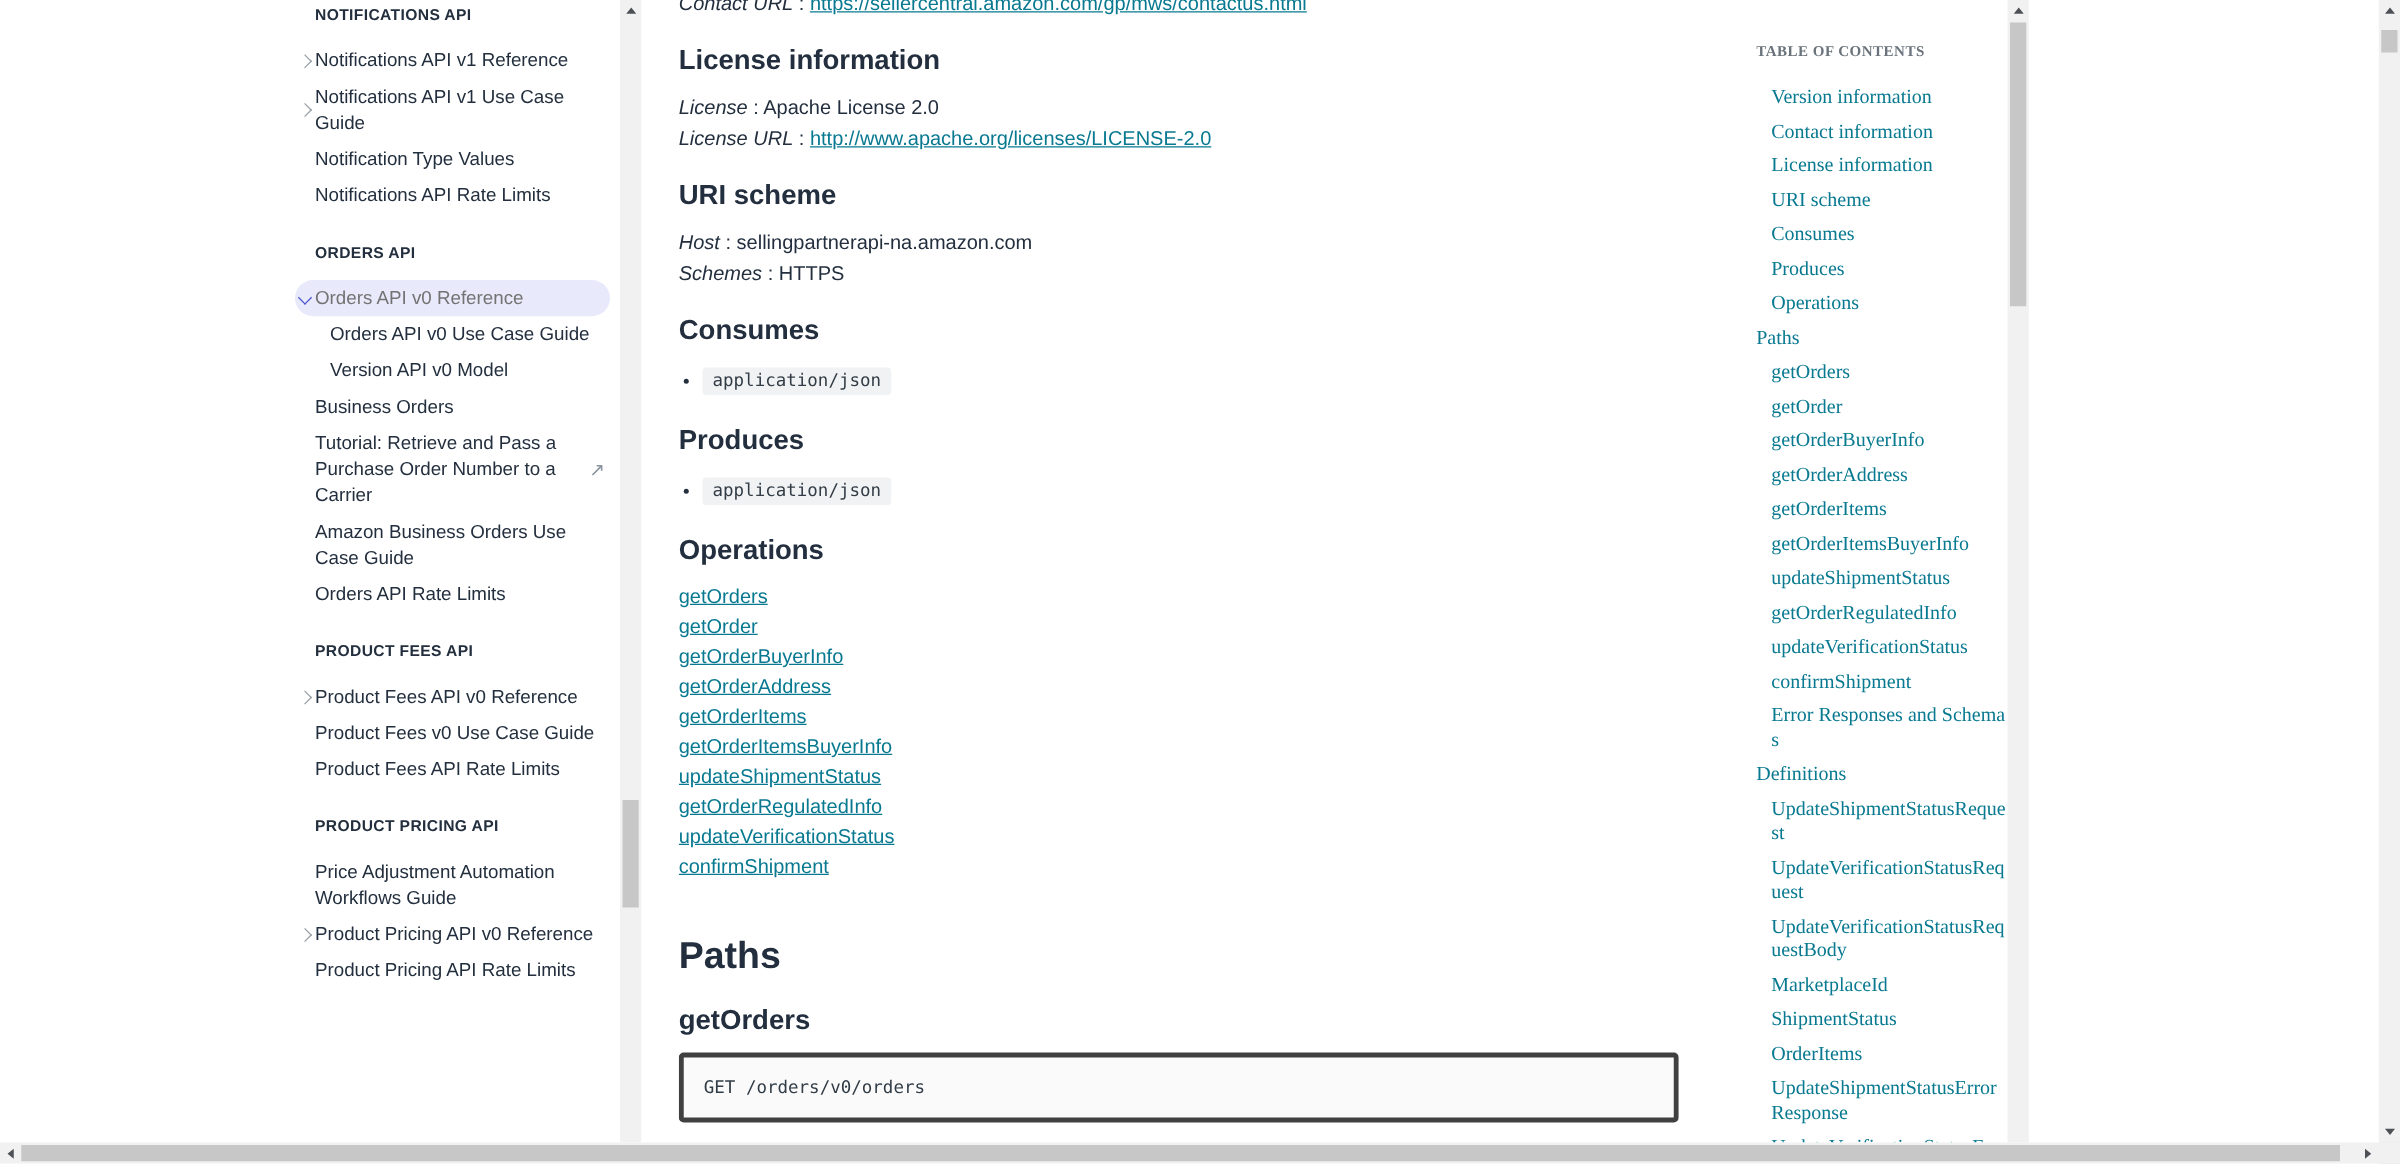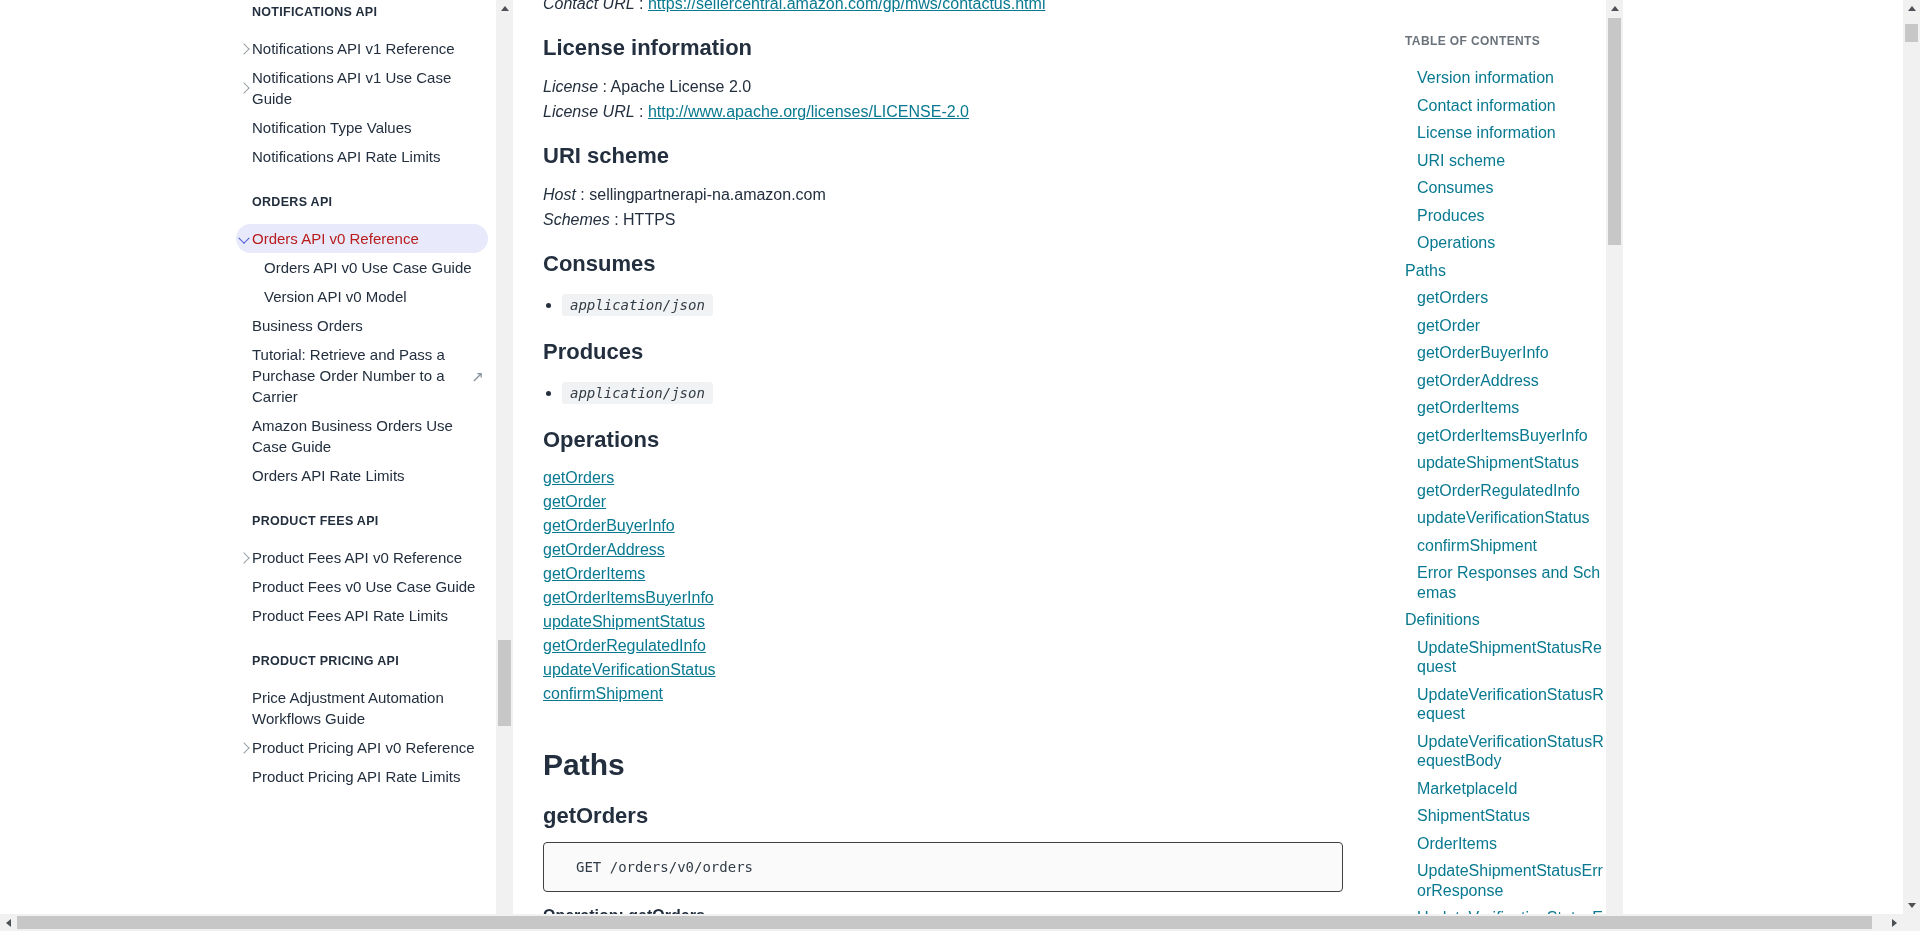--- a/index.html
+++ b/index.html
@@ -9,48 +9,48 @@
   
   .sidebar{position:absolute;left:0;top:0;width:568px;height:914px;overflow:hidden;background:#fff;}
   .sidebar nav{position:absolute;left:236px;top:0;width:252px;}
   .nav-title{font-size:12.5px;font-weight:700;letter-spacing:.3px;color:#232f3e;
              line-height:15px;margin:24px 0 14px;padding-left:16px;}
   .nav-title:first-child{margin-top:5px;}
   .nav-item{display:block;position:relative;box-sizing:border-box;width:100%;
             padding:4px 10px 4px 16px;line-height:21px;font-size:15px;color:#232f3e;
             text-decoration:none;cursor:pointer;}
   .nav-item.indent{padding-left:28px;}
-  .nav-item.selected{background:#e8eafb;border-radius:16px;color:#b91c1c;}
+  .nav-item.selected{background:#e8eafb;border-radius:16px;color:#737373;}
   .chev{position:absolute;left:4px;top:50%;width:7px;height:7px;
         border-right:1.6px solid #98a0a7;border-bottom:1.6px solid #98a0a7;}
   .chev.right{transform:translateY(-50%) rotate(-45deg);}
   .chev.down{transform:translateY(-60%) rotate(45deg);border-color:#4753cc;}
   .ext{position:absolute;right:4px;top:50%;transform:translateY(-50%);
        color:#8a949c;font-size:15px;line-height:15px;}
 
   
   .main{position:absolute;left:543px;top:0;width:800px;height:914px;overflow:hidden;color:#232f3e;}
   .body-line{margin:0;font-size:16px;line-height:25px;}
   .contact-line{margin-top:-9px;white-space:nowrap;}
   .sep{white-space:pre;}
   h2{font-size:30px;line-height:38px;font-weight:700;margin:40px 0 8px;color:#232f3e;}
   h3{font-size:22px;line-height:28px;font-weight:700;margin:18px 0 12px;color:#232f3e;}
   .content-link{color:#087990;text-decoration:underline;cursor:pointer;}
-  ul.mime{margin:0;padding-left:19px;font-style:italic;}
+  ul.mime{margin:0;padding-left:19px;}
   ul.mime li{line-height:30px;font-size:16px;}
   .inline-code{background:#f1f2f3;border-radius:3px;padding:3px 8px;
                font-family:"DejaVu Sans Mono",monospace;font-size:14px;color:#323c46;}
   .ops a{display:block;font-size:16px;line-height:24px;}
   .codeblock{box-sizing:border-box;width:100%;margin:12px 0 0;background:#fafafa;
-             border:1px solid #404040;border-radius:4px;padding:15px 32px;
+             border:4px solid #404040;border-radius:4px;padding:15px 16px;
              font-family:"DejaVu Sans Mono",monospace;font-size:14px;line-height:18px;color:#323c46;}
   .operation-caption{margin:14px 0 0;font-size:16px;line-height:20px;font-weight:700;}
 
   
-  .toc{position:absolute;left:1405px;top:0;width:201px;height:914px;overflow:hidden;}
+  .toc{position:absolute;left:1405px;top:0;width:201px;height:914px;overflow:hidden;font-family:Liberation Serif, serif;}
   .toc-title{margin:34px 0 12px;font-size:12px;font-weight:700;letter-spacing:.4px;
              color:#6a737b;line-height:14px;}
   .toc-item{display:block;padding-top:8px;line-height:19.5px;font-size:16px;
             color:#087990;text-decoration:none;word-break:break-all;cursor:pointer;}
   .toc-item.lvl2{padding-left:12px;}
 
   
   .vscroll{position:absolute;top:0;width:17px;height:914px;background:#f1f1f1;}
   .sidebar-scroll{left:496px;}
   .toc-scroll{left:1606px;}

